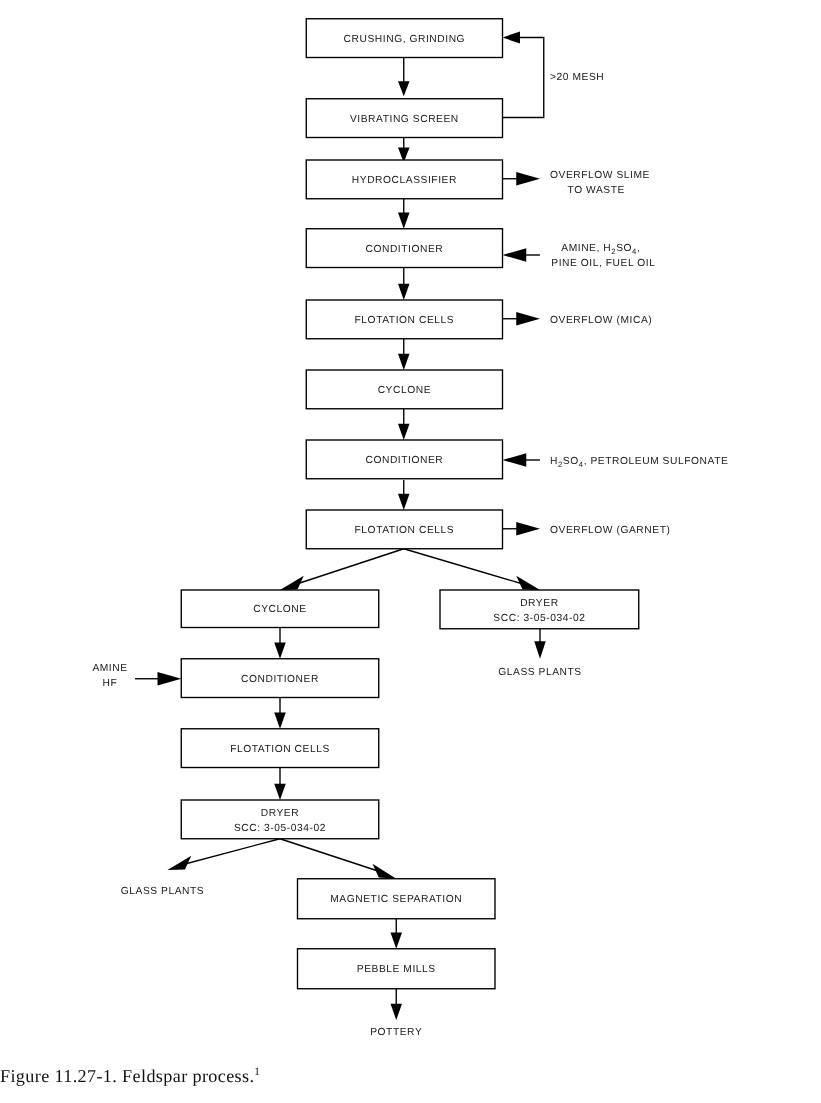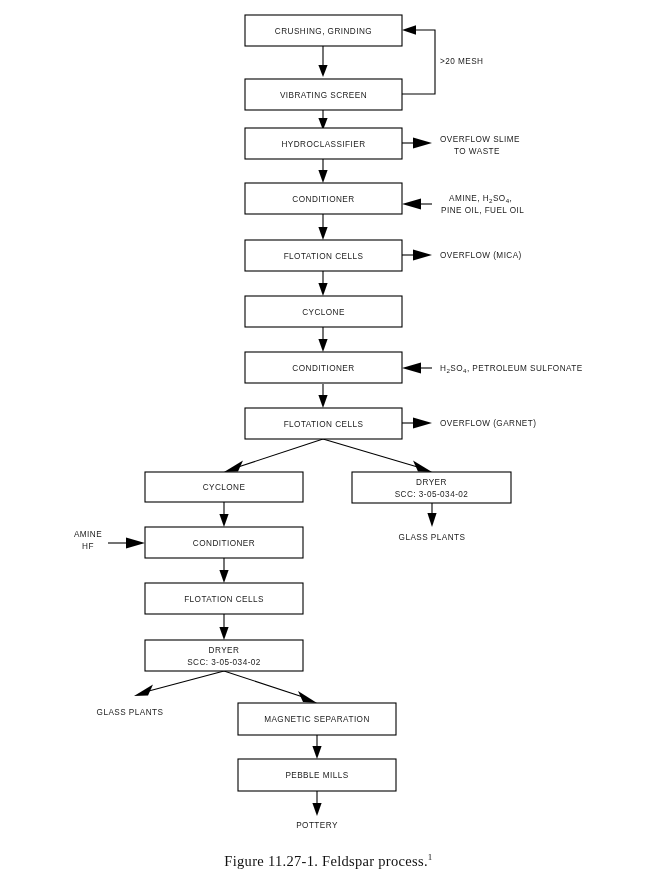--- a/index.html
+++ b/index.html
@@ -53,21 +53,20 @@
   }
   .arrow-head {
     fill: #000000;
     stroke: none;
   }
   .caption {
     position: absolute;
     left: 0;
     top: 852px;
     width: 657px;
-    text-align: center;
     font-family: "Liberation Serif", serif;
     font-size: 14.5px;
     color: #111111;
     letter-spacing: 0.3px;
   }
   .caption sup {
     font-size: 9px;
     vertical-align: super;
   }
 </style>

